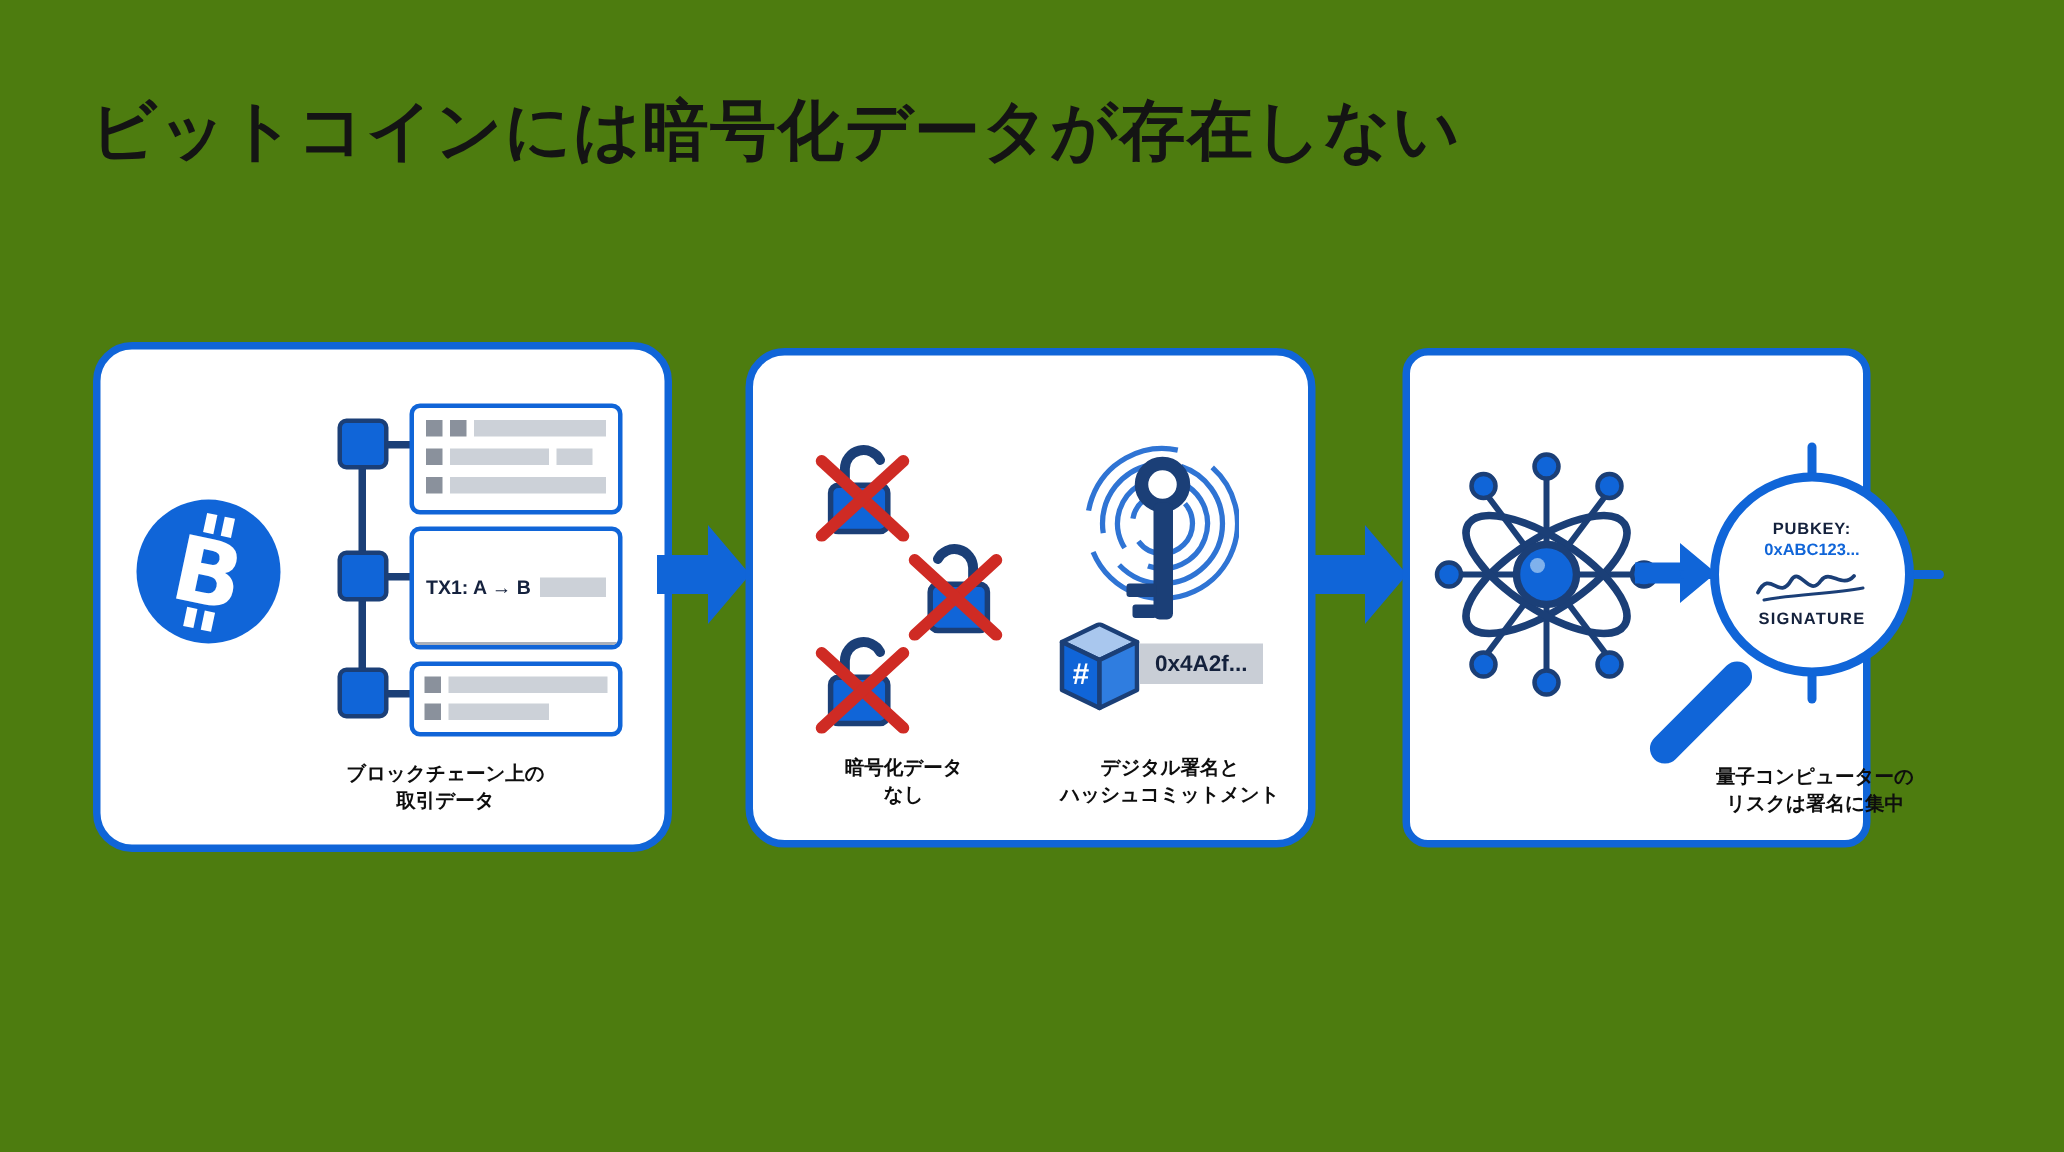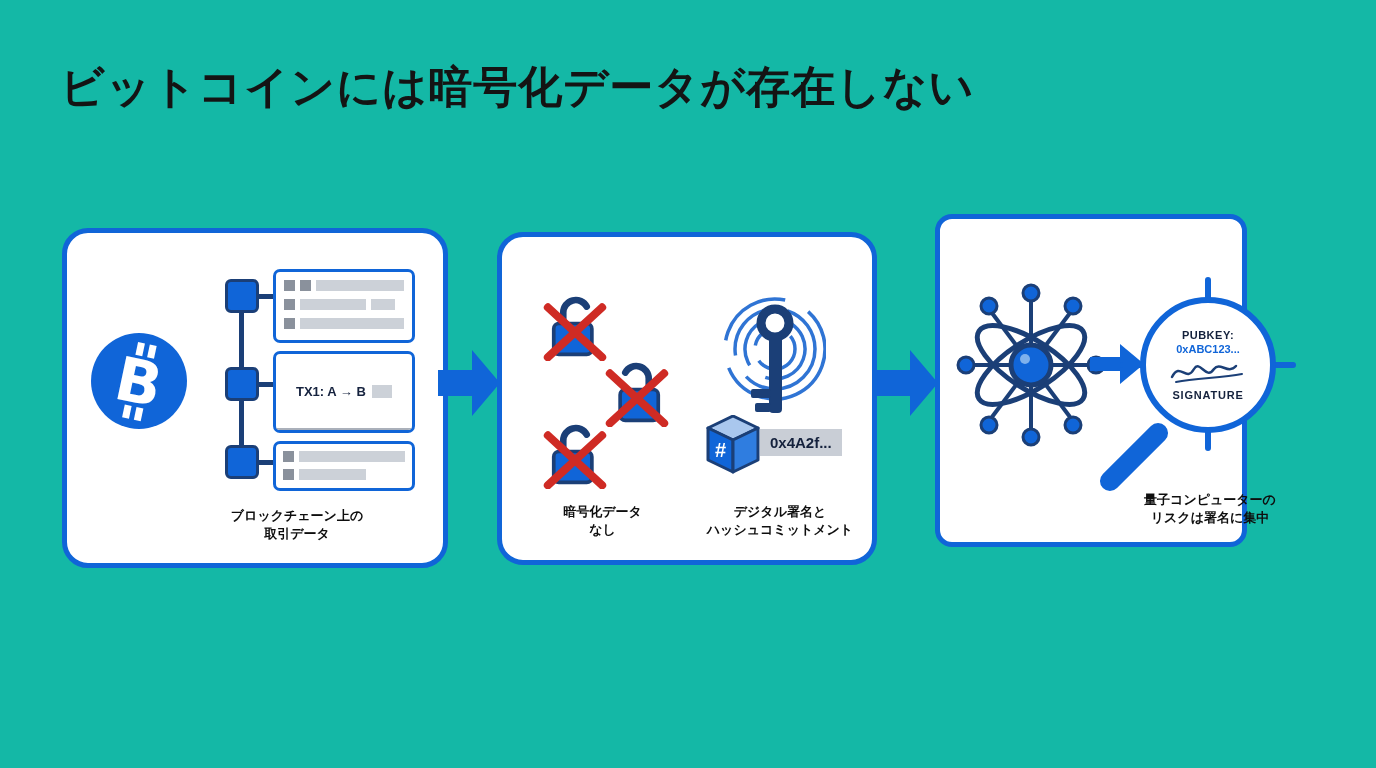--- a/index.html
+++ b/index.html
@@ -5,28 +5,28 @@
   :root{
     --blue:#1065d8;
     --navy:#1b3f77;
     --red:#cf2b24;
     --grayL:#ccd1d8;
     --grayD:#8a919c;
     --ink:#141414;
   }
   *{margin:0;padding:0;box-sizing:border-box;}
   body{background:#fff;}
-  .stage{position:relative;width:1376px;height:768px;background:#14b8a6;overflow:hidden;
+  .stage{position:relative;width:1376px;height:768px;background:#4d7c0f;overflow:hidden;
          font-family:"Liberation Sans","DejaVu Sans",sans-serif;}
   .title{position:absolute;left:60px;top:58px;font-size:44px;font-weight:800;color:var(--ink);letter-spacing:1px;}
 
   .panel{position:absolute;background:#fff;border:5px solid var(--blue);border-radius:26px;}
   #p1{left:62px;top:228px;width:386px;height:340px;}
   #p2{left:497px;top:232px;width:380px;height:333px;}
-  #p3{left:935px;top:214px;width:312px;height:333px;border-radius:17px;}
+  #p3{left:935px;top:232px;width:312px;height:333px;border-radius:17px;}
 
   .big-arrow{position:absolute;width:64px;height:78px;}
   .a1{left:438px;top:344px;} .a2{left:876px;top:344px;}
 
   .caption{position:absolute;font-weight:700;font-size:13px;color:#0e0e0e;text-align:center;
            white-space:pre-line;line-height:1.35;}
 
   
   .btc-wrap{position:absolute;left:24px;top:100px;width:96px;height:96px;border-radius:50%;background:var(--blue);}
   .chain-line{position:absolute;left:172px;top:63px;width:5px;height:166px;background:var(--navy);}
@@ -36,21 +36,21 @@
   .conn{position:absolute;left:190px;width:18px;height:5px;background:var(--navy);}
   .c1{top:61px}.c2{top:149px}.c3{top:227px}
   .doc{position:absolute;left:206px;width:142px;border:3px solid var(--blue);border-radius:7px;background:#fff;overflow:hidden;}
   .doc-top{top:36px;height:74px;padding:8px;display:flex;flex-direction:column;gap:8px;}
   .doc-mid{top:118px;height:82px;display:flex;flex-direction:column;}
   .doc-bot{top:208px;height:50px;padding:7px;display:flex;flex-direction:column;gap:7px;}
   .bar-row{display:flex;align-items:center;gap:5px;}
   .sq{width:11px;height:11px;background:var(--grayD);flex:none;}
   .bar{height:11px;background:var(--grayL);}
   .bar.long{flex:1;} .bar.mid{width:55%;} .bar.short{width:20%;}
-  .tx-row{flex:1;display:flex;align-items:center;padding:0 20px;gap:6px;}
+  .tx-row{flex:1;display:flex;align-items:center;padding:0 8px;gap:6px;}
   .tx-row:first-child{border-bottom:2px solid #aab0ba;}
   .tx-text{font-size:13px;font-weight:700;color:#15223e;white-space:nowrap;}
   .filler{flex:1;height:13px;background:var(--grayL);}
   .cap1{left:95px;top:274px;width:270px;}
 
   
   .lock{position:absolute;width:66px;height:72px;}
   .l1{left:40px;top:52px;} .l2{left:102px;top:118px;transform:scaleX(-1);} .l3{left:40px;top:180px;}
   .fp{position:absolute;left:222px;top:46px;width:102px;height:152px;}
   .cube{position:absolute;left:204px;top:178px;width:54px;height:60px;}

